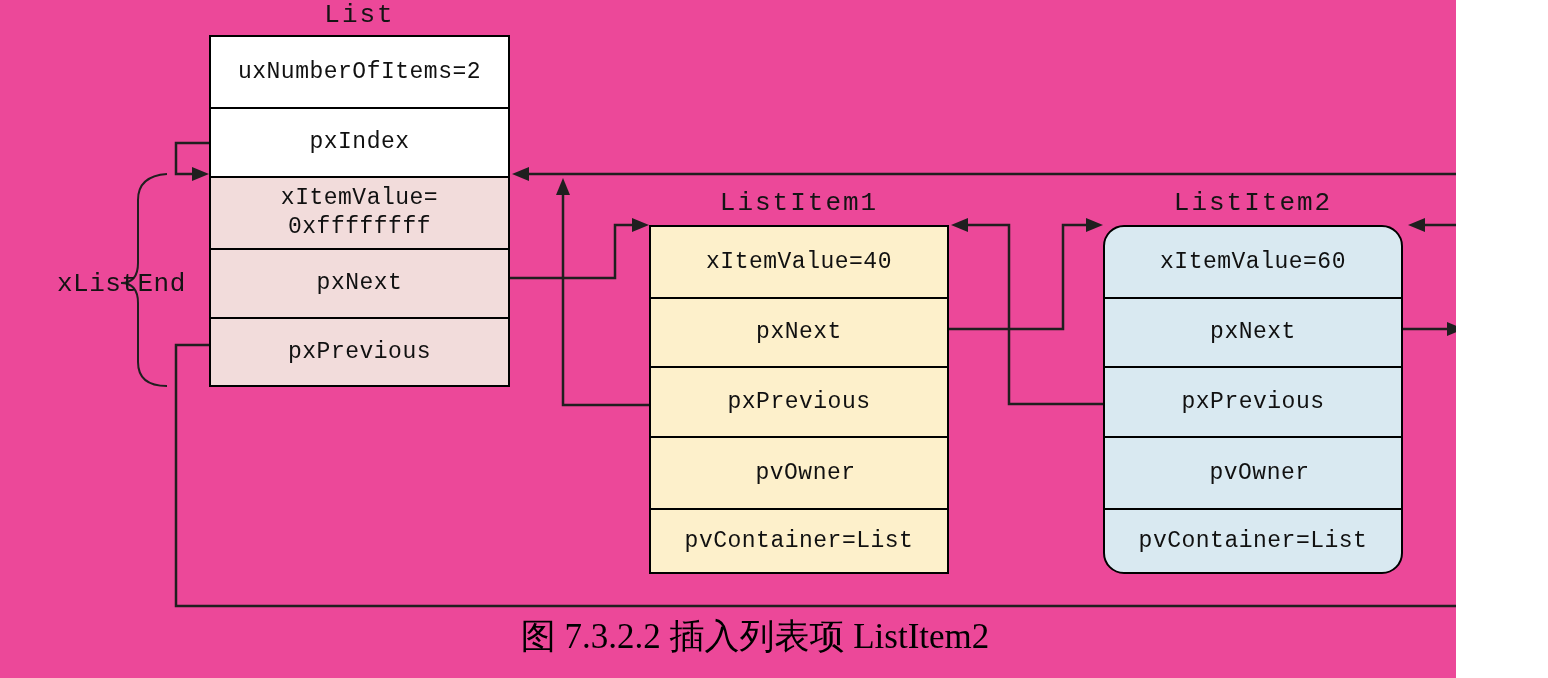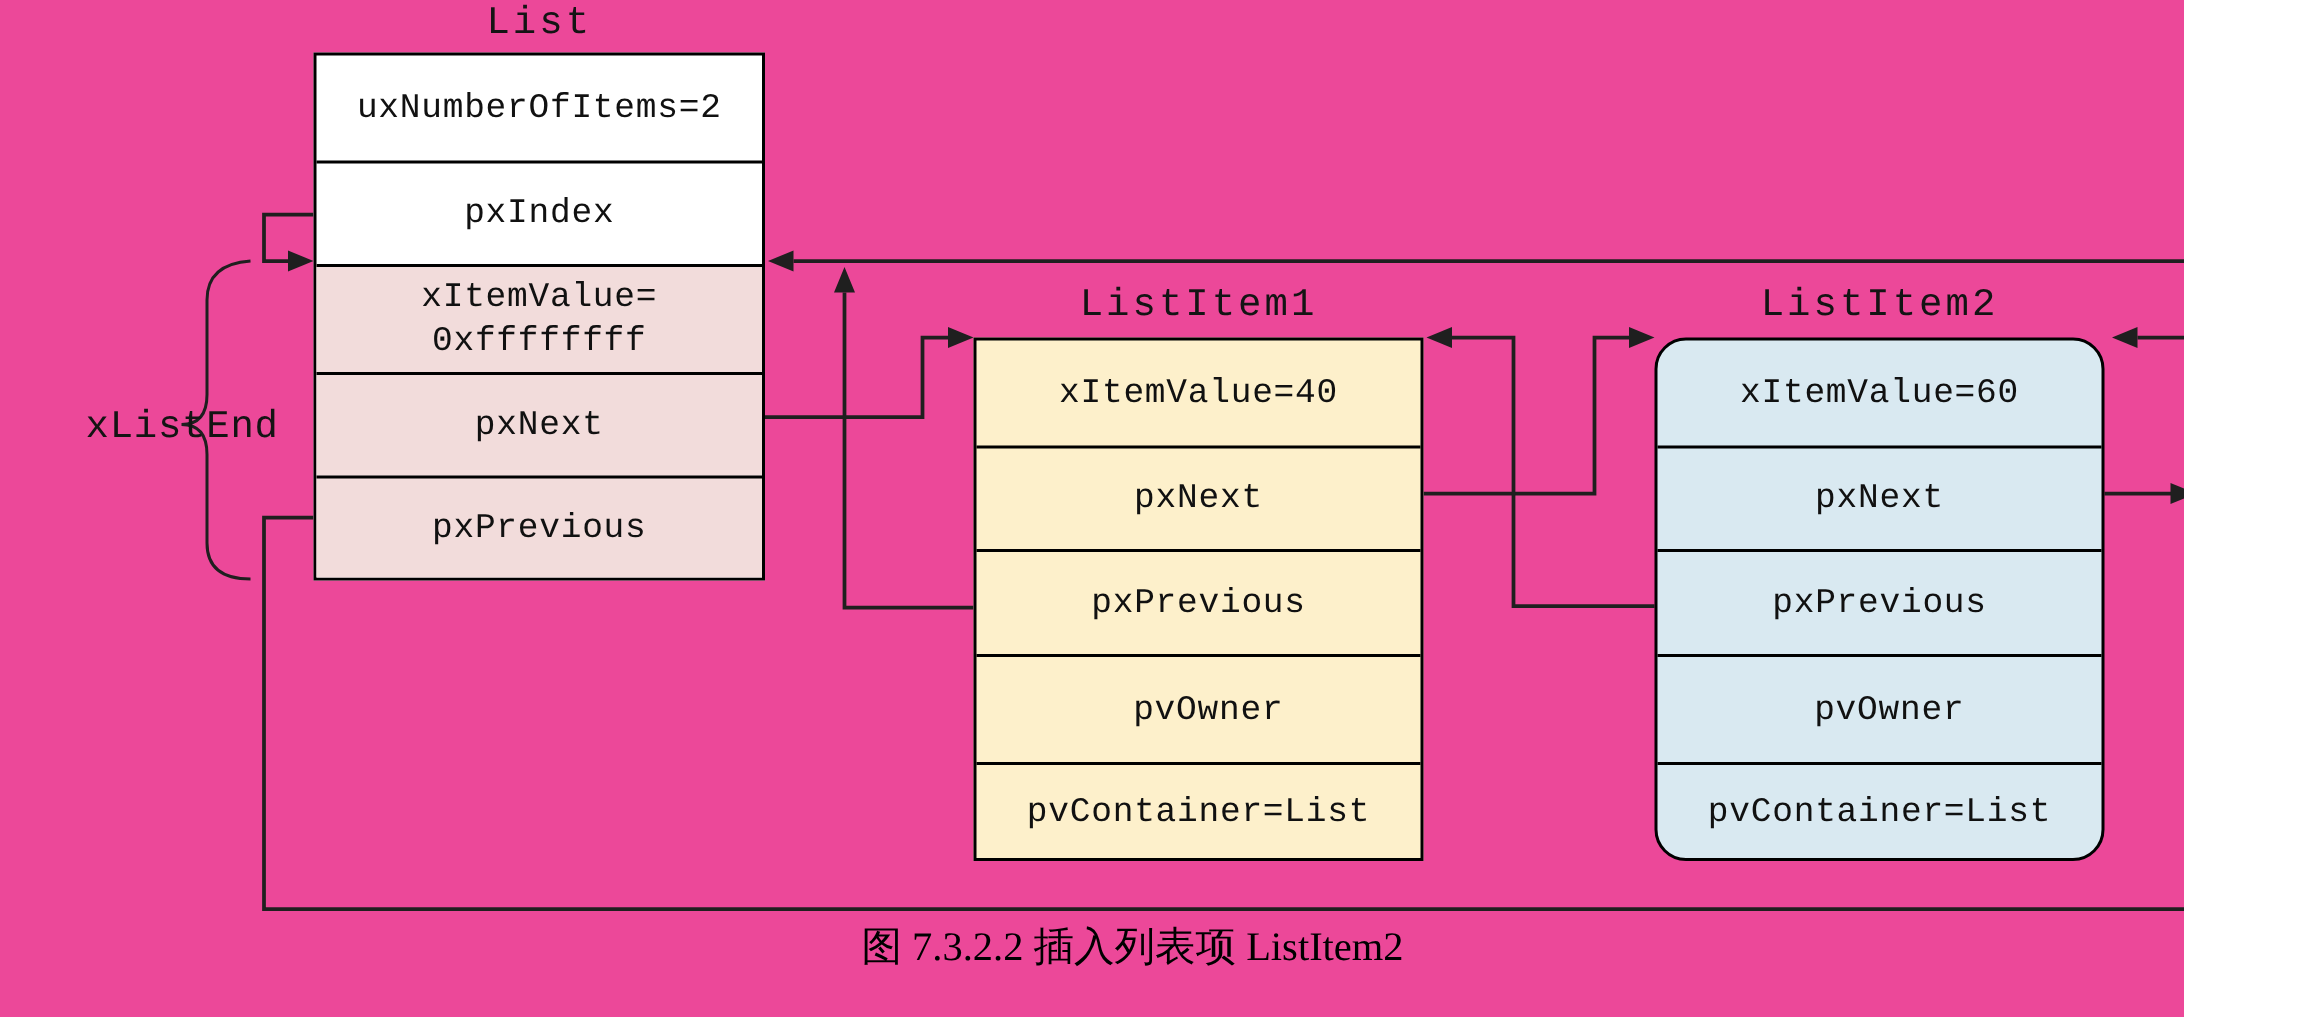--- a/index.html
+++ b/index.html
@@ -56,21 +56,21 @@
 
   .brace-label{
     position:absolute;left:14px;top:269px;
     font-size:26px;letter-spacing:0.5px;color:#141414;margin-left:43px;
   }
 
   .caption{
     position:absolute;left:0;top:613px;width:1510px;
     text-align:center;
     font-family:"Liberation Serif","DejaVu Serif",serif;
-    font-size:27px;color:#000000;
+    font-size:35px;color:#000000;
   }
 </style>
 </head>
 <body>
 
 <div class="stage">
 
   <svg class="wires" viewBox="0 0 1548 678">
 
     <path d="M209 143 H176 V174 H192"></path>

